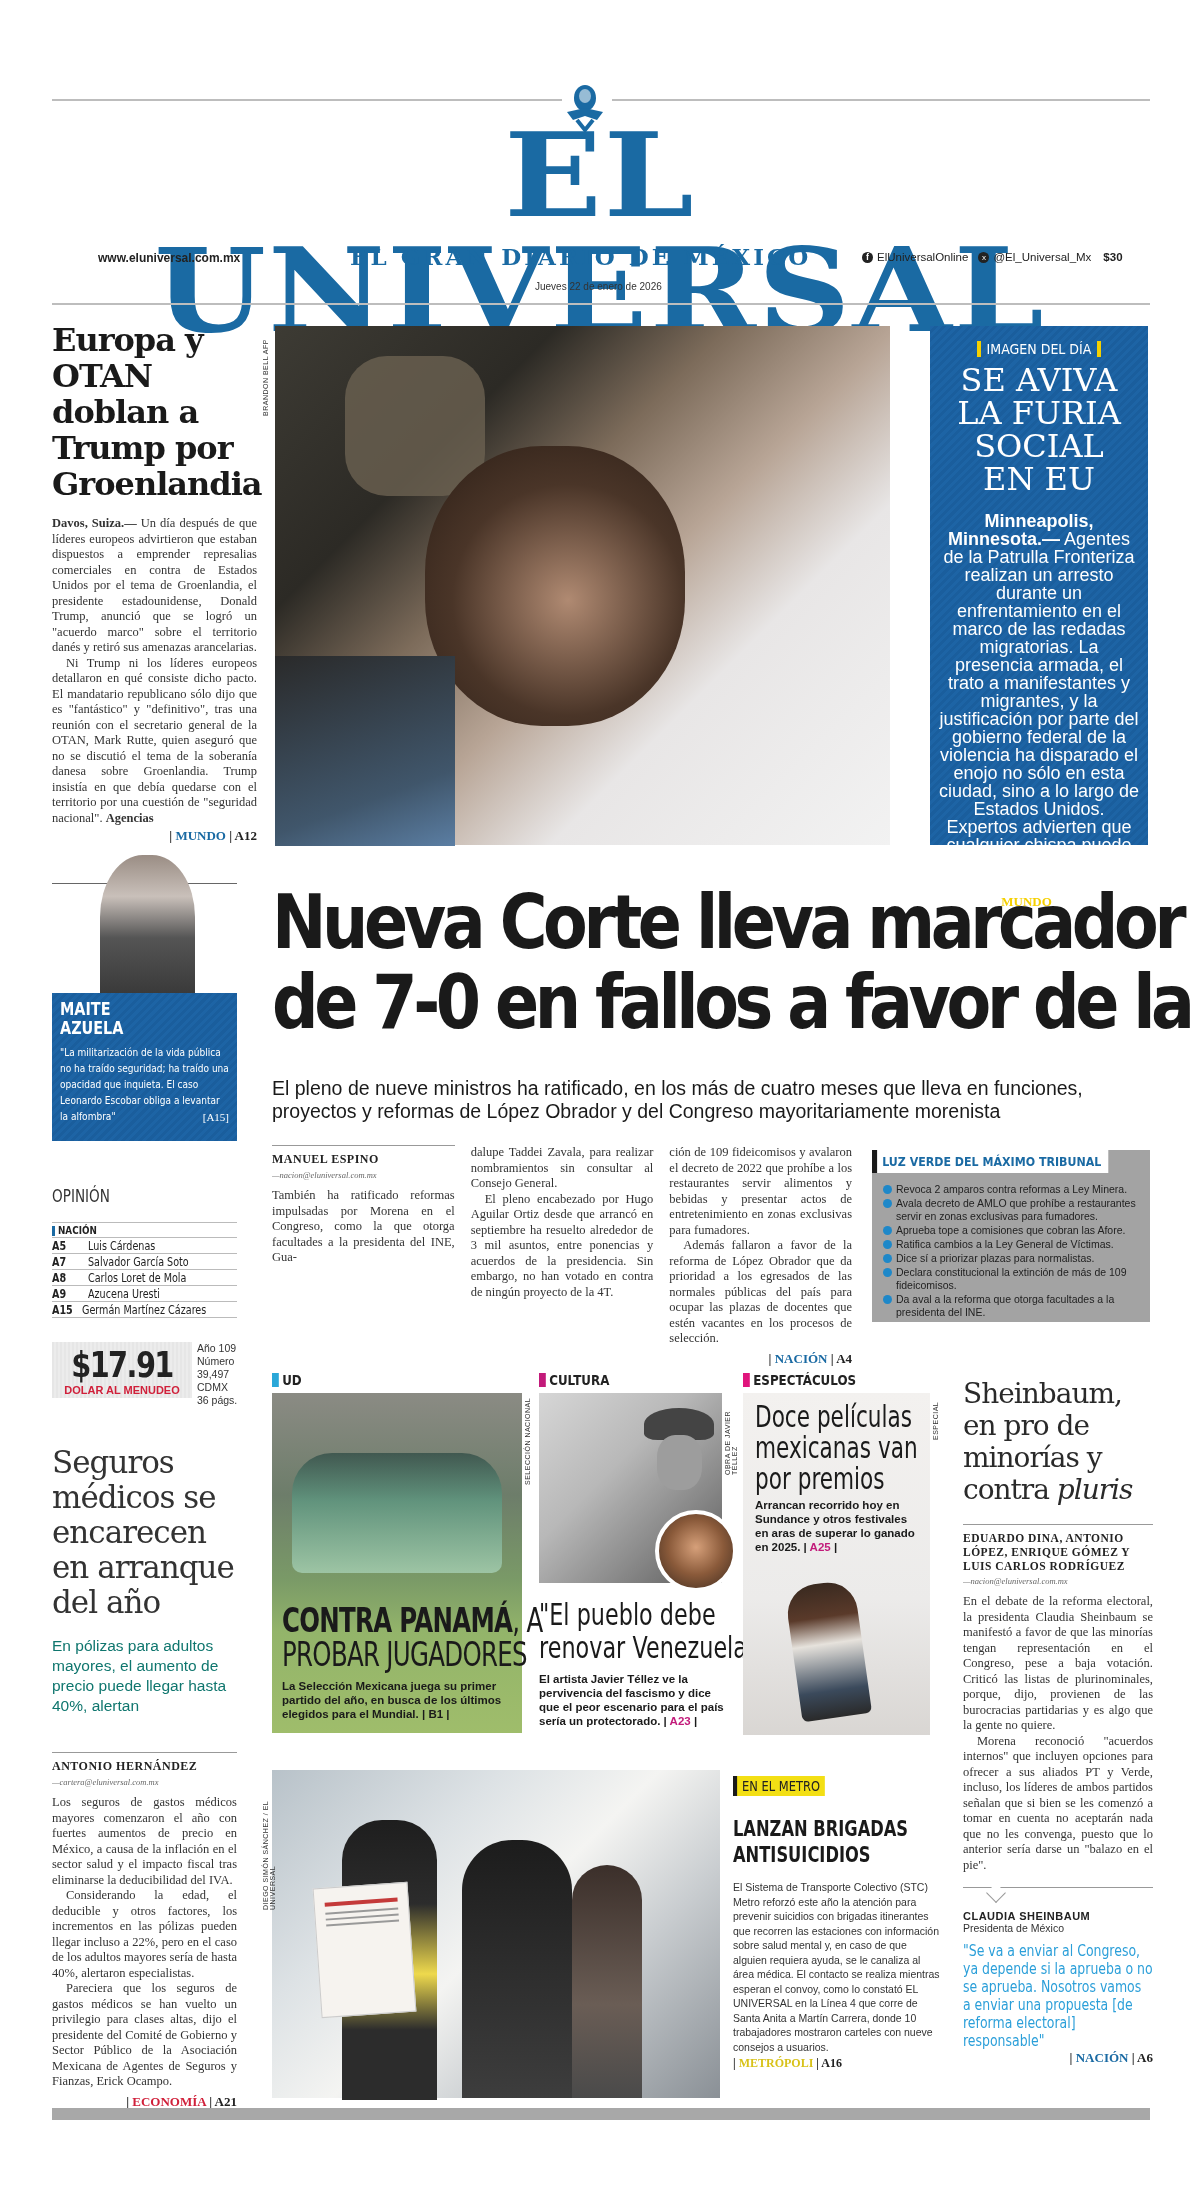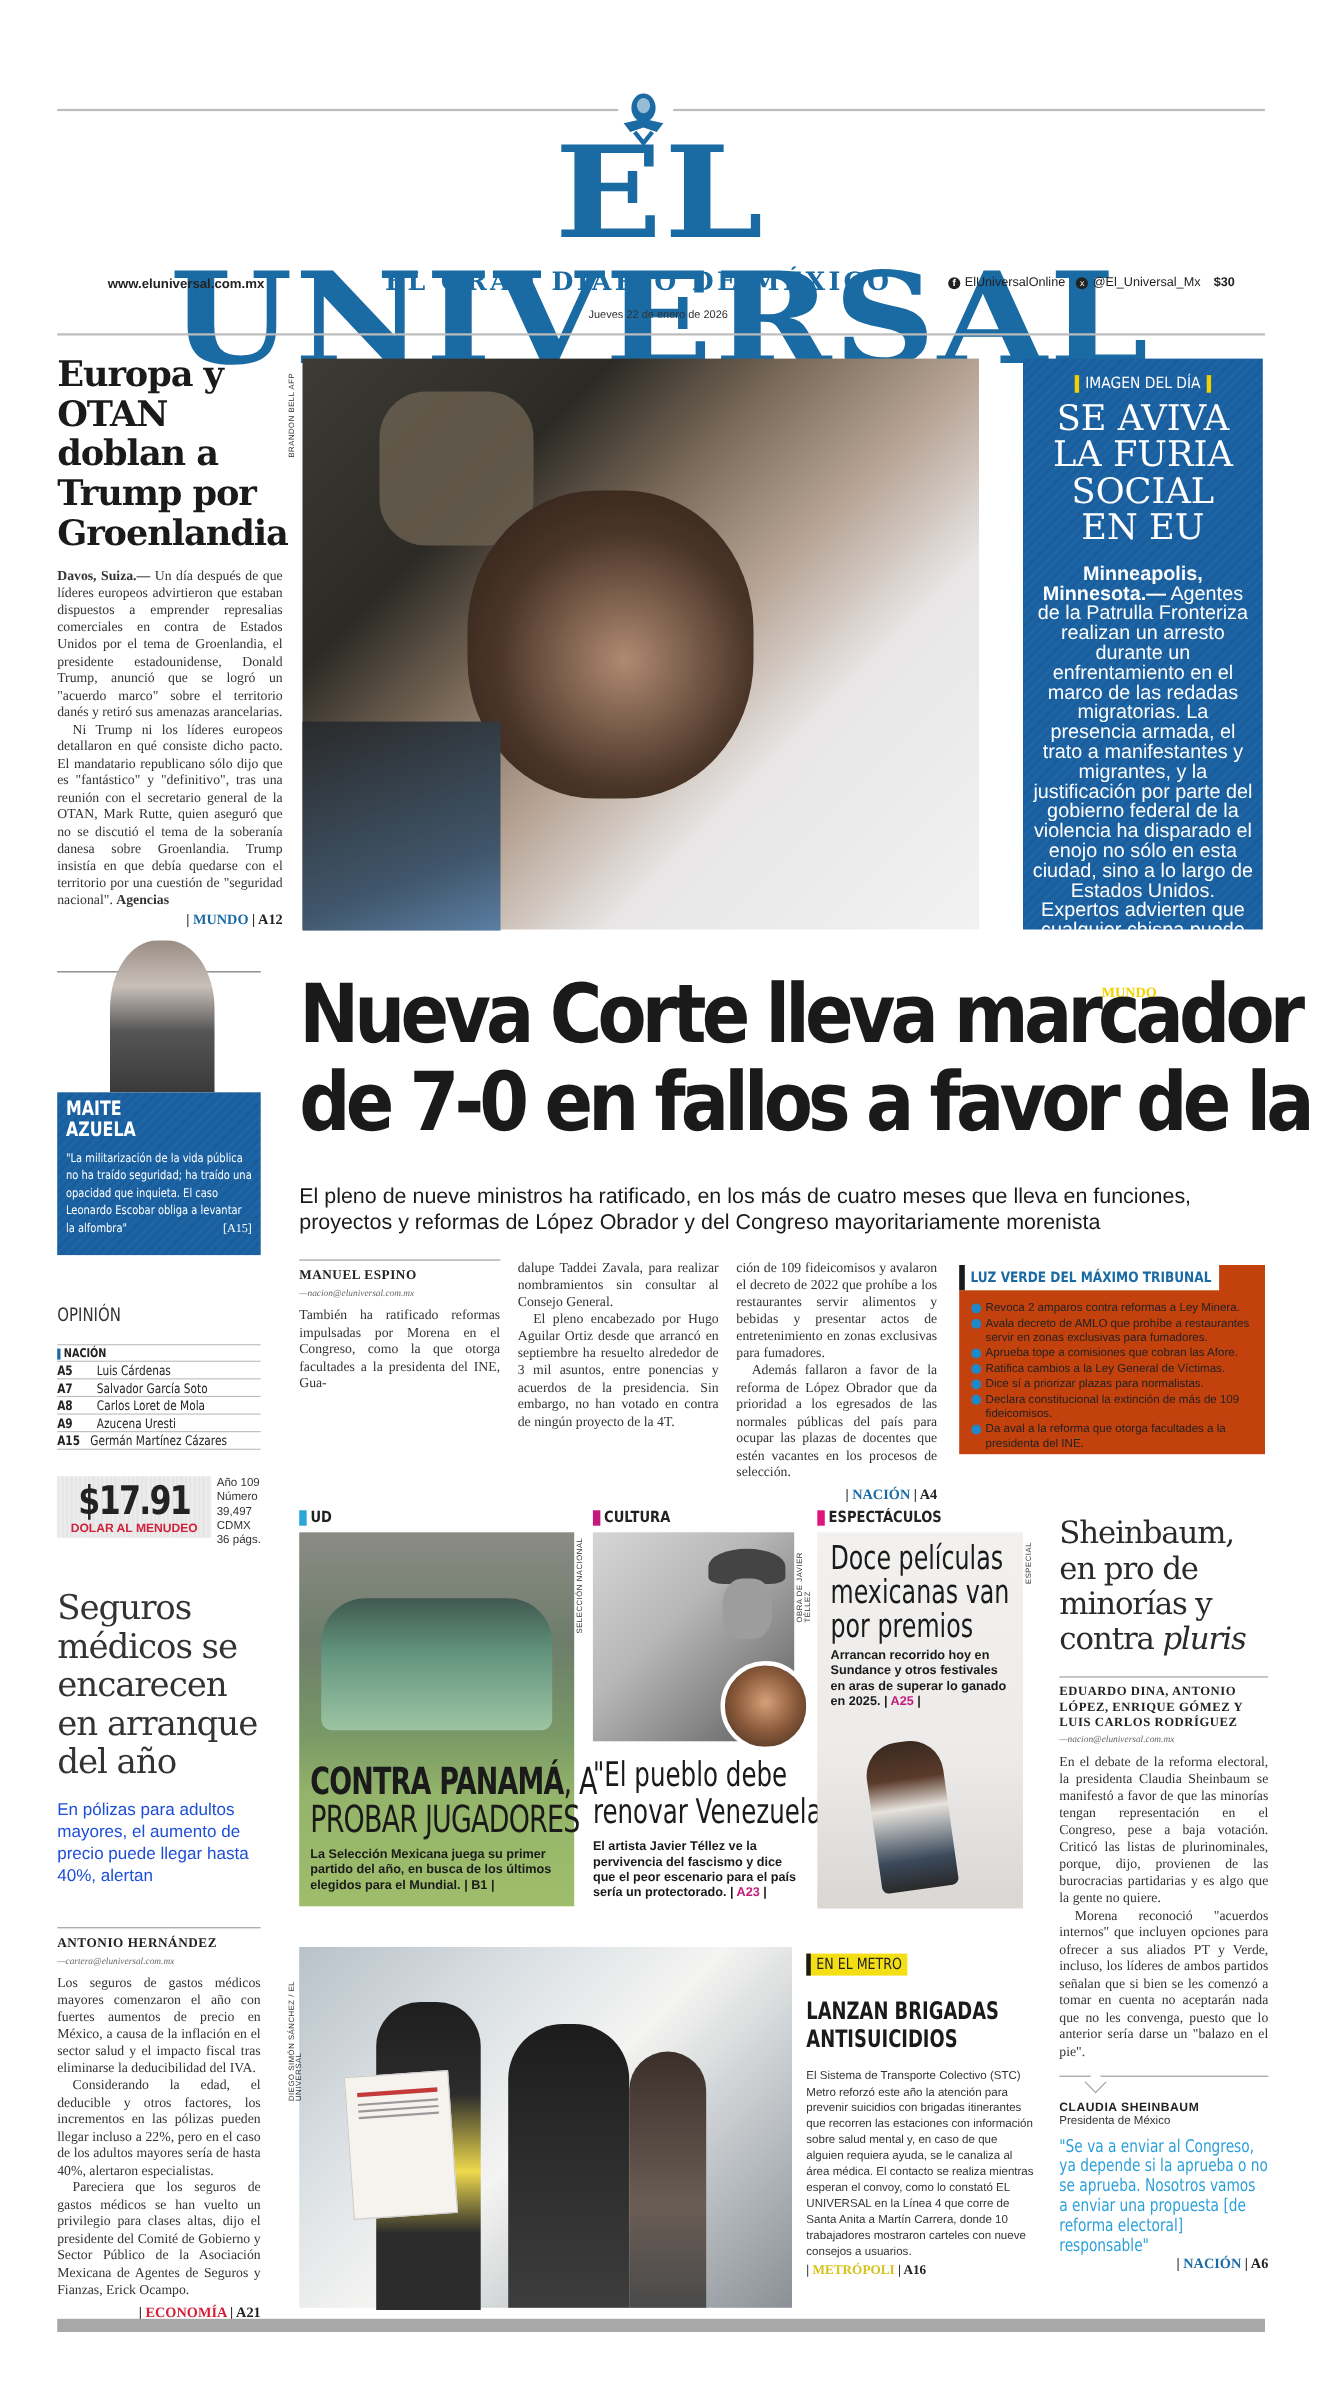--- a/index.html
+++ b/index.html
@@ -27,21 +27,21 @@
 .idd-title{font-family:"DejaVu Serif",serif;font-size:32px;line-height:33px;margin-top:6px;font-weight:normal}
 .idd-body{font-size:18px;line-height:18px;margin-top:16px;padding:0 8px}
 
 .mainhl{font-family:"DejaVu Sans",sans-serif;font-weight:bold;font-size:74px;line-height:80px;letter-spacing:-5px;color:#1a1a1a;transform:scaleX(0.88);transform-origin:left}
 .deck{font-family:"Liberation Sans",sans-serif;font-size:19.5px;line-height:23px;color:#1a1a1a}
 .cols3{display:flex;gap:16px}
 .cols3 > div{flex:1}
 .byline{font-family:"Liberation Serif",serif;font-weight:bold;font-size:12px;letter-spacing:.5px;border-top:1px solid #999;padding-top:6px}
 .email{font-style:italic;font-size:8.5px;color:#666;margin-top:3px;margin-bottom:8px}
 
-.luz{background:#c2410c}
+.luz{background:#a3a3a3}
 .luz-title{font-family:"DejaVu Sans",sans-serif;font-weight:bold;font-size:13px;color:#1a6aa3;border-left:6px solid #1a1a1a;padding-left:6px;background:#fff;letter-spacing:0;transform:scaleX(.85);transform-origin:left}
 .luz ul{list-style:none;font-family:"Liberation Sans",sans-serif;font-size:10.5px;line-height:13px;color:#222;padding:10px 14px 6px 24px}
 .luz li{position:relative;margin-bottom:1px}
 .luz li:before{content:"";position:absolute;left:-13px;top:2px;width:9px;height:9px;border-radius:50%;background:#1e88c9}
 
 .op-box{background:repeating-linear-gradient(135deg,#1d64a5 0 3px,#1a5e9d 3px 6px);color:#fff}
 .op-name{font-family:"DejaVu Sans",sans-serif;font-weight:bold;font-size:18px;line-height:19px;transform:scaleX(.8);transform-origin:left}
 .op-quote{font-family:"DejaVu Sans",sans-serif;font-size:11px;line-height:16px;transform:scaleX(.82);transform-origin:left;width:122%}
 .opinion-label{font-family:"DejaVu Sans",sans-serif;font-size:17px;color:#333;transform:scaleX(.8);transform-origin:left}
 .cols-list{font-family:"DejaVu Sans",sans-serif;font-size:12px}
@@ -66,21 +66,21 @@
 .mag{color:#c21a7a}
 
 .esp{background:linear-gradient(180deg,#f3f1ef 0%,#ecebea 60%,#d9d6d3 100%)}
 .esp-hl{font-family:"DejaVu Sans",sans-serif;font-size:30px;line-height:31px;color:#1a1a1a;transform:scaleX(.72);transform-origin:left;white-space:nowrap}
 .esp-body{font-family:"Liberation Sans",sans-serif;font-size:11.5px;line-height:14px;font-weight:bold;color:#1a1a1a}
 
 .shein-hl{font-family:"DejaVu Serif",serif;font-size:28px;line-height:32px;color:#2a2a2a;letter-spacing:-1px}
 .quote-blue{font-family:"DejaVu Sans",sans-serif;font-size:16px;line-height:18px;color:#2b9fd9;transform:scaleX(.78);transform-origin:left;width:128%}
 
 .seg-hl{font-family:"DejaVu Serif",serif;font-size:31px;line-height:35px;color:#333;letter-spacing:-1px}
-.seg-deck{font-family:"Liberation Sans",sans-serif;font-size:15.5px;line-height:20px;color:#1d4ed8}
+.seg-deck{font-family:"Liberation Sans",sans-serif;font-size:15.5px;line-height:20px;color:#0f766e}
 
 .metro-photo{background:linear-gradient(135deg,#b8c2c9 0%,#dde2e5 30%,#f4f4f2 50%,#c9cdd0 70%,#8a9096 100%)}
 .metro-tag{display:inline-block;background:#f3df14;font-family:"DejaVu Sans",sans-serif;font-size:14px;padding:2px 6px;border-left:5px solid #1a1a1a;transform:scaleX(.82);transform-origin:left}
 .metro-hl{font-family:"DejaVu Sans",sans-serif;font-weight:bold;font-size:22px;line-height:26px;color:#1a1a1a;transform:scaleX(.74);transform-origin:left;white-space:nowrap}
 .metro-body{font-family:"Liberation Sans",sans-serif;font-size:10.5px;line-height:14.5px;color:#333}
 .bottom-bar{position:absolute;left:52px;top:2108px;width:1098px;height:12px;background:#a8a8a8}
 </style>
 </head>
 <body>
 

